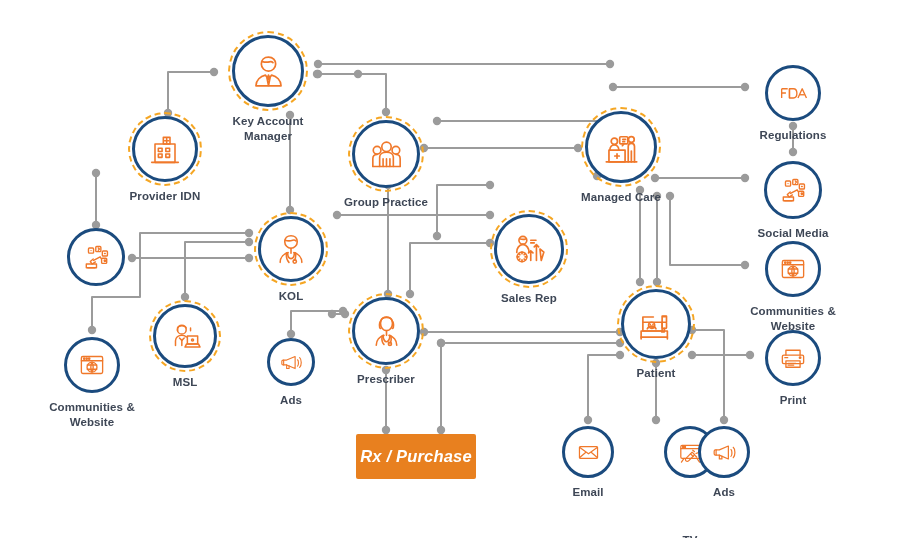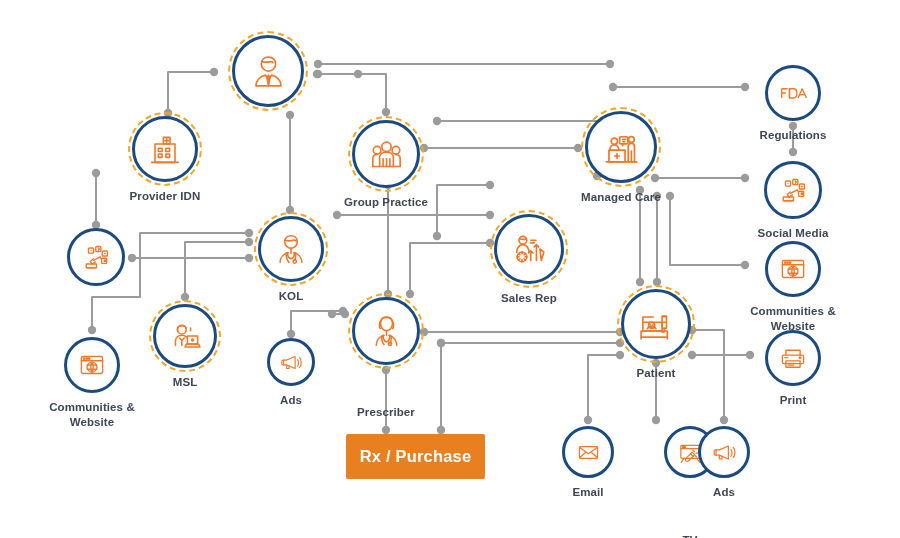--- a/index.html
+++ b/index.html
@@ -221,20 +221,22 @@
         <div class="ring dashed" style="width: 72px; height: 72px;">
           <span style="width: 43px; height: 43px; display: block;">
             <svg viewBox="0 0 48 48" width="100%" height="100%" fill="none" stroke="#F0782A" stroke-width="1.9" stroke-linecap="round" stroke-linejoin="round">
               <path d="M24 8c-5 0-8 3.4-8 7.6 0 4.3 3.6 8 8 8s8-3.7 8-8C32 11.4 29 8 24 8z"></path>
               <path d="M17 13c2.5.6 5.5.9 8 .2 1.7-.5 3-.2 4 .9"></path>
               <path d="M10 40c0-6.4 5-10.7 10.5-12l3.5 5 3.5-5C33 29.3 38 33.6 38 40z"></path>
               <path d="M24 28l-1.6 3.6 1.6 8 1.6-8z"></path>
             </svg>
           </span>
         </div>
+        <div class="label">Key Account
+Manager</div>
       </div>
       <div class="node" style="left: 100px; top: 116px; width: 130px;">
         <div class="ring dashed" style="width: 66px; height: 66px;">
           <span style="width: 40px; height: 40px; display: block;">
             <svg viewBox="0 0 48 48" width="100%" height="100%" fill="none" stroke="#F0782A" stroke-width="1.9" stroke-linecap="round" stroke-linejoin="round">
               <rect x="12" y="18" width="24" height="22"></rect>
               <path d="M22 10h8v8h-8z"></path>
               <path d="M26 11.5v5M23.5 14h5"></path>
               <rect x="16" y="23" width="4.5" height="4"></rect>
               <rect x="25" y="23" width="4.5" height="4"></rect>
@@ -440,21 +442,21 @@
             <svg viewBox="0 0 48 48" width="100%" height="100%" fill="none" stroke="#F0782A" stroke-width="1.9" stroke-linecap="round" stroke-linejoin="round">
               <path d="M11 20v8h5l14 6V14l-14 6z"></path>
               <path d="M11 20h-1a2 2 0 00-2 2v4a2 2 0 002 2h1"></path>
               <path d="M16 28v6h4v-4.3"></path>
               <path d="M34 19.5c2 1.5 2 9 0 10.5M37.5 16c3.5 3 3.5 13 0 16"></path>
             </svg>
           </span>
         </div>
         <div class="label">Ads</div>
       </div>
-      <div class="node" style="left: 321px; top: 297px; width: 130px; gap: 33px;">
+      <div class="node" style="left: 321px; top: 297px; width: 130px;">
         <div class="ring dashed" style="width: 68px; height: 68px;">
           <span style="width: 41px; height: 41px; display: block;">
             <svg viewBox="0 0 48 48" width="100%" height="100%" fill="none" stroke="#F0782A" stroke-width="1.9" stroke-linecap="round" stroke-linejoin="round">
               <path d="M24 7c-4.2 0-7 3-7 7.5 0 4.5 3 8.5 7 8.5s7-4 7-8.5C31 10 28.2 7 24 7z"></path>
               <path d="M17 12c1-3 4.5-4.5 7-4.5S30 9 31 12"></path>
               <path d="M16.8 12.5c-1.3 1-1.5 6.5 0 8M31.2 12.5c1.3 1 1.5 6.5 0 8"></path>
               <path d="M12 40c0-6 4.2-10.2 9-11.5M36 40c0-6-4.2-10.2-9-11.5"></path>
               <path d="M24 23.5v5"></path>
               <path d="M20 28.5c0 4.5 2 7.5 4 7.5s4-3 4-7.5"></path>
               <path d="M19 29c-1 5.5 0 8 2 10M29 29c1 4.5.5 7-1 8.5"></path>
@@ -520,16 +522,16 @@
               <path d="M11 20v8h5l14 6V14l-14 6z"></path>
               <path d="M11 20h-1a2 2 0 00-2 2v4a2 2 0 002 2h1"></path>
               <path d="M16 28v6h4v-4.3"></path>
               <path d="M34 19.5c2 1.5 2 9 0 10.5M37.5 16c3.5 3 3.5 13 0 16"></path>
             </svg>
           </span>
         </div>
         <div class="label">Ads</div>
       </div>
     </div>
-  <div class="cta" id="cta-box" style="left: 346px; top: 434px; width: 139px; height: 45px;">
+  <div class="cta" id="cta-box" style="left: 356px; top: 434px; width: 120px; height: 45px; font-style: italic;">
     <span>Rx / Purchase</span>
   </div>
 </div>
 
 </body></html>

